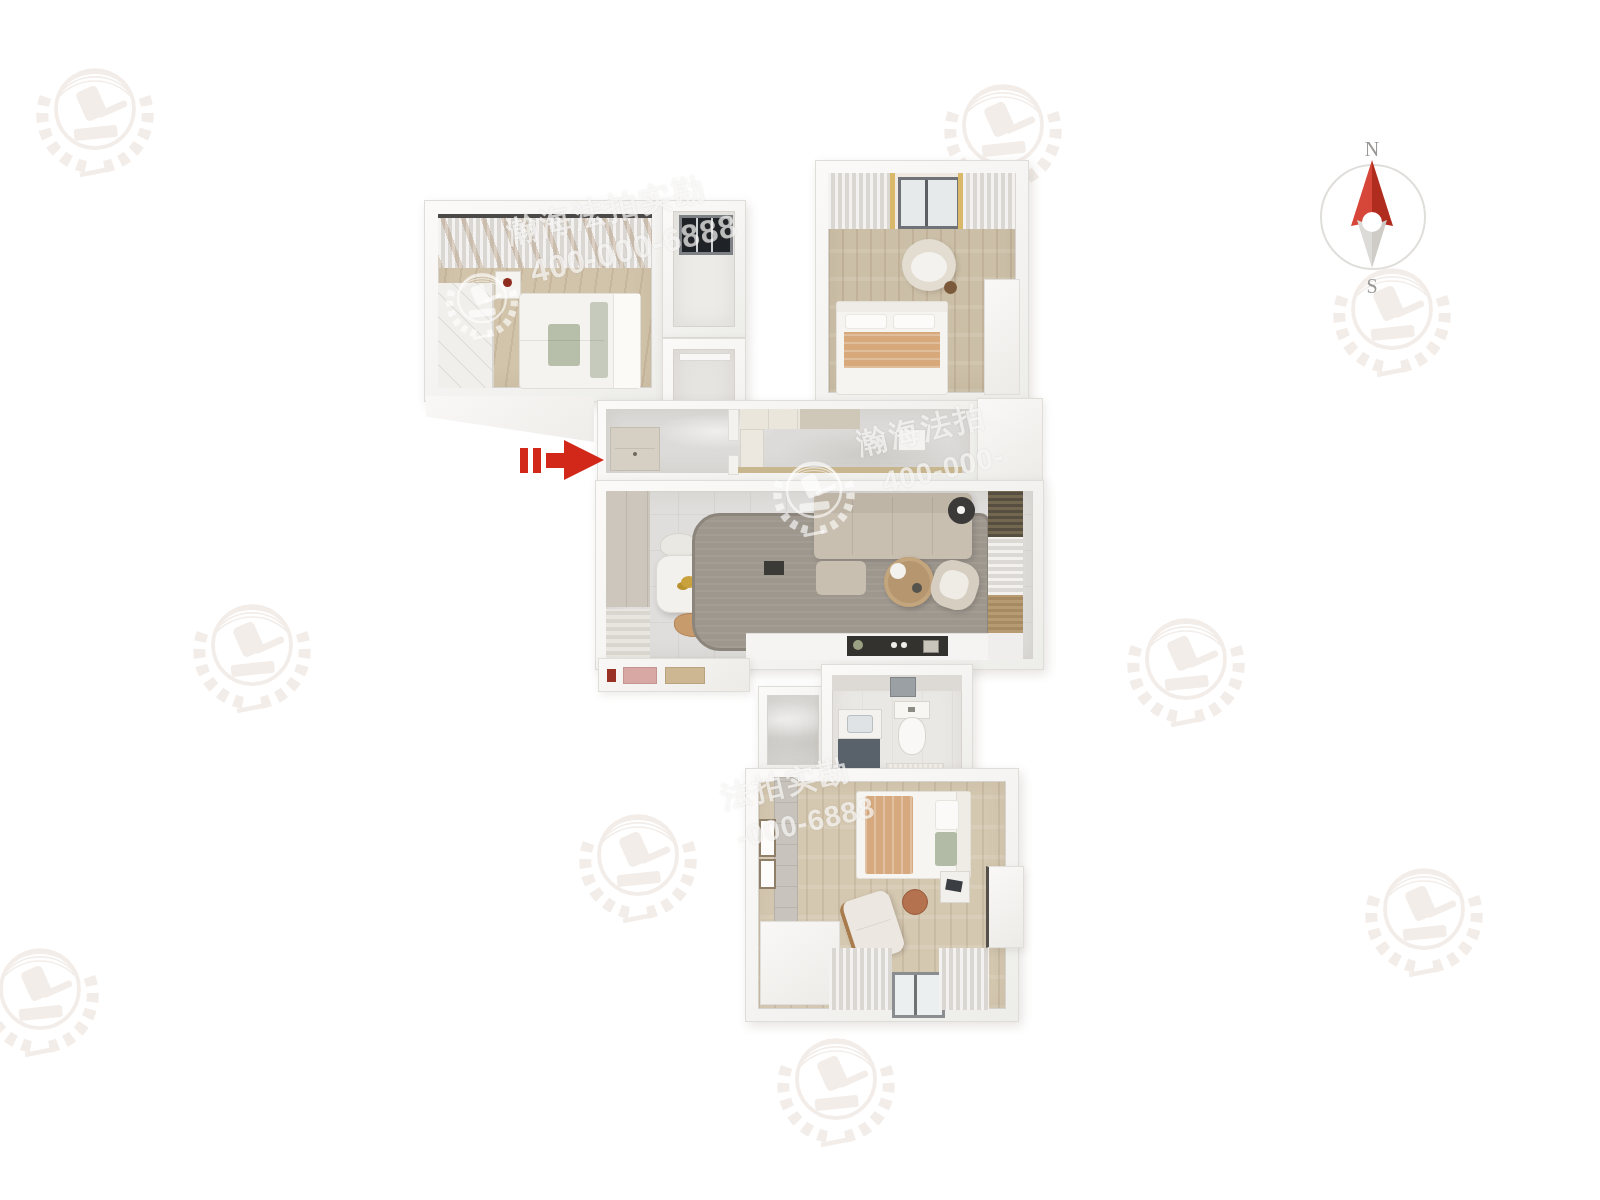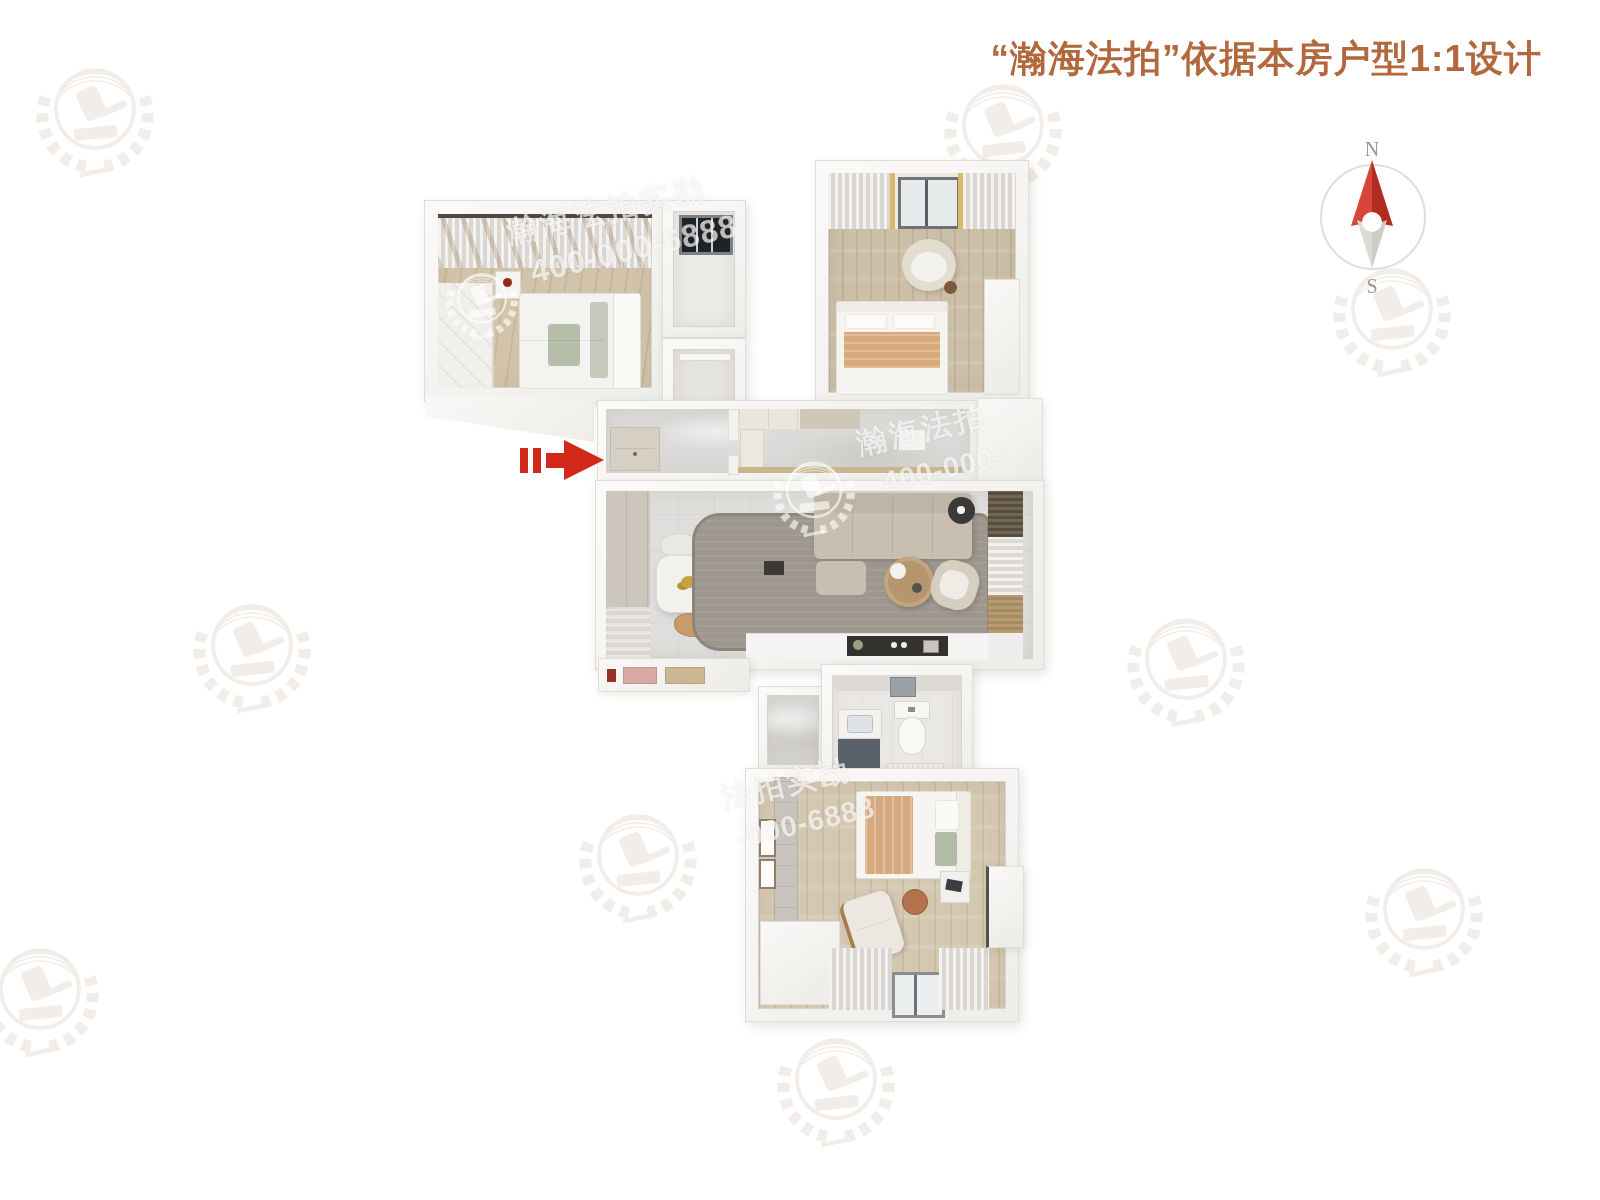--- a/index.html
+++ b/index.html
@@ -75,21 +75,20 @@
   <svg class="bg-logo" style="left:-35px;top:917px;width:150px;height:150px">
       <use href="#laurel"></use>
     </svg>
   <svg class="bg-logo" style="left:761px;top:1007px;width:150px;height:150px">
       <use href="#laurel"></use>
     </svg>
   <svg class="bg-logo" style="left:1349px;top:837px;width:150px;height:150px">
       <use href="#laurel"></use>
     </svg>
 
-  <div class="title">“瀚海法拍”依据本房户型1:1设计</div>
 
   <div class="a" style="left:1316px;top:138px;width:112px;height:160px;z-index:9">
     <div class="compass-n" style="top:0">N</div>
     <div class="a" style="left:4px;top:26px;width:102px;height:102px;border:2px solid #e0dedb;border-radius:50%;"></div>
     <svg class="a" style="left:27px;top:18px" width="58" height="118" viewBox="0 0 58 118">
       <polygon points="29,4 29,66 8,70" fill="#d6473a"></polygon>
       <polygon points="29,4 50,70 29,66" fill="#b02c1f"></polygon>
       <polygon points="29,112 14,64 29,70" fill="#dddbd8"></polygon>
       <polygon points="29,112 44,64 29,70" fill="#cfccc8"></polygon>
       <circle cx="29" cy="66" r="10" fill="#ffffff"></circle>

